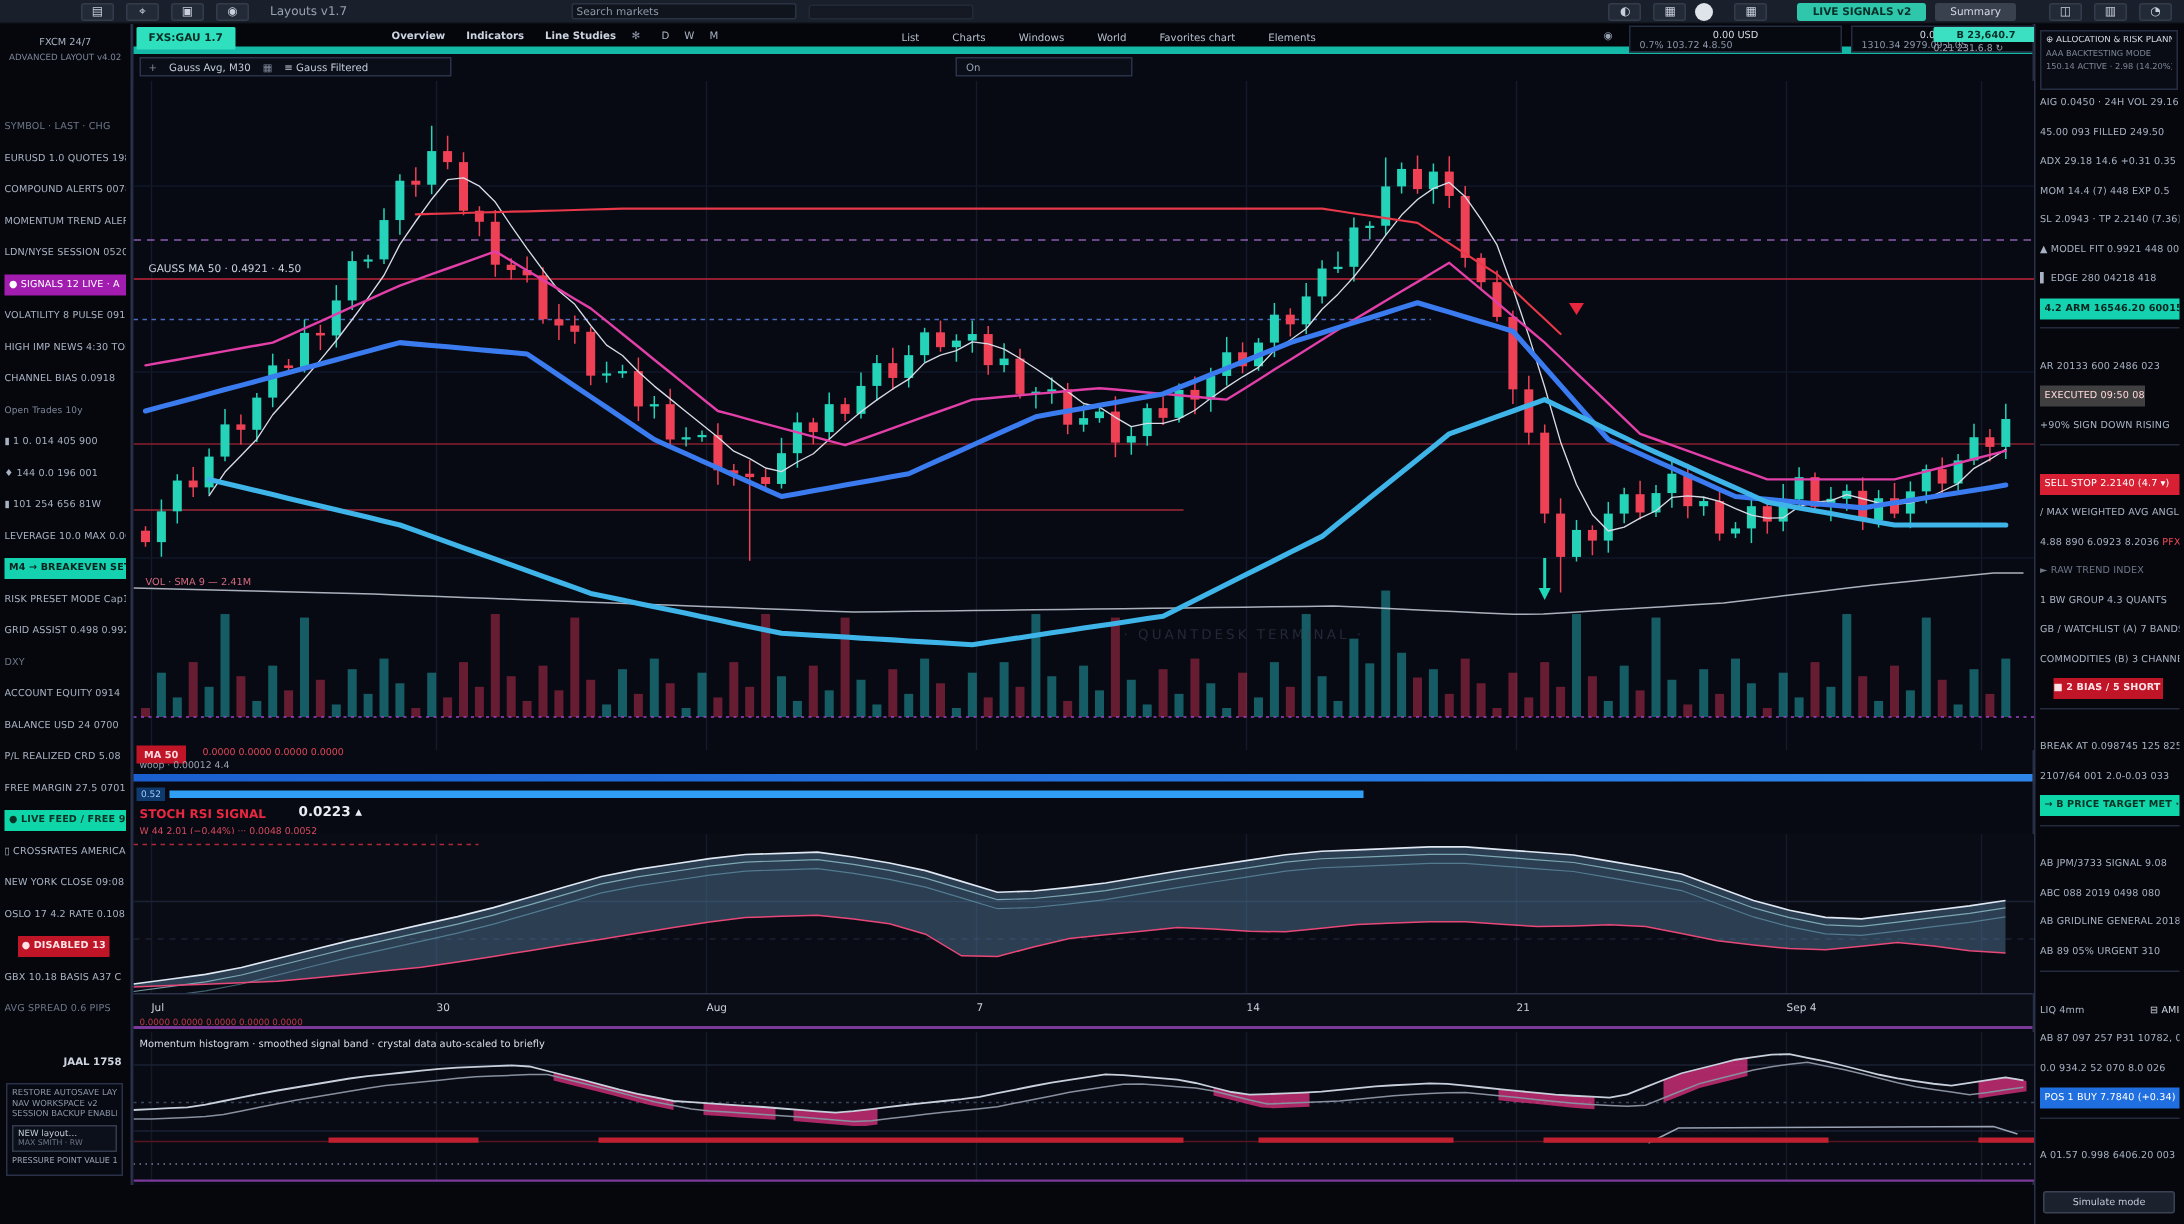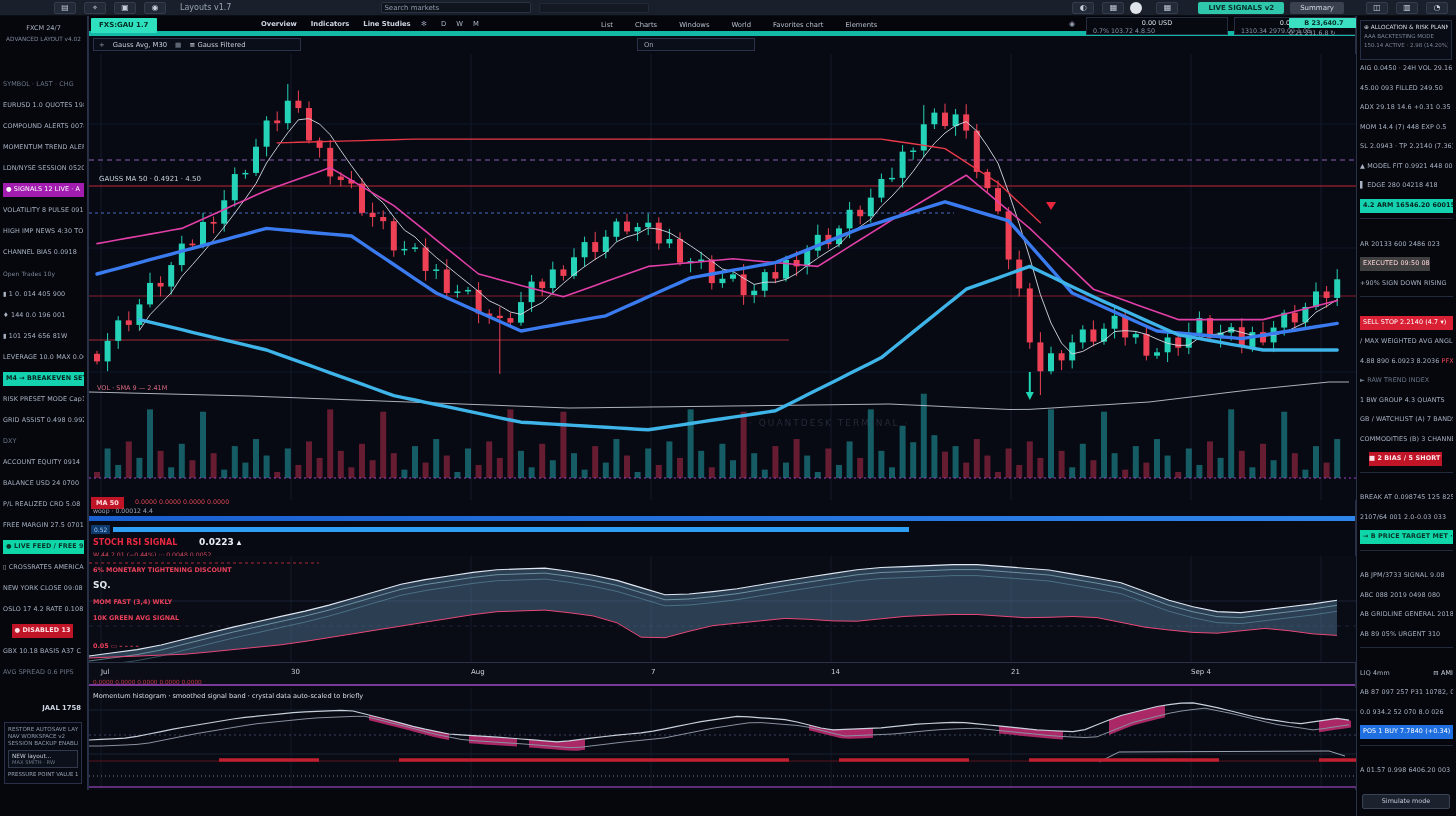--- a/index.html
+++ b/index.html
@@ -641,27 +641,20 @@
         <line x1="1232" y1="0" x2="1232" y2="106" stroke="#141a2a"></line>
         <line x1="0" y1="7" x2="230" y2="7" stroke="#b02838" stroke-dasharray="3 3"></line>
         <line x1="0" y1="45" x2="1268" y2="45" stroke="#1a2234"></line>
         <line x1="0" y1="70" x2="1268" y2="70" stroke="#1a2234" stroke-dasharray="4 4"></line>
         <path d="M0.0,100.0L24.0,96.8L48.0,93.6L72.0,89.0L96.0,83.0L120.0,77.0L144.0,71.1L168.0,65.8L192.0,60.4L216.0,55.1L240.0,49.1L264.0,42.2L288.0,35.2L312.0,28.3L336.0,23.6L360.0,20.0L384.0,16.4L408.0,13.7L432.0,12.9L456.0,12.1L480.0,15.3L504.0,19.3L528.0,24.4L552.0,31.6L576.0,38.8L600.0,38.0L624.0,35.6L648.0,32.7L672.0,28.7L696.0,24.7L720.0,21.0L744.0,17.4L768.0,13.8L792.0,11.5L816.0,10.6L840.0,9.6L864.0,8.6L888.0,8.6L912.0,10.4L936.0,12.2L960.0,14.0L984.0,18.1L1008.0,22.2L1032.0,26.7L1056.0,35.5L1080.0,44.3L1104.0,50.8L1128.0,55.6L1152.0,56.6L1176.0,53.7L1200.0,50.8L1224.0,47.9L1248.0,44.3L1248,79.42857142857143L1224,77.86666666666666L1200,74.66666666666667L1176,72.4L1152,74.8L1128,77.2L1104,76.4L1080,74L1056,71.2L1032,66.4L1008,61.6L984,60.53333333333333L960,61.333333333333336L936,61.733333333333334L912,60.13333333333333L888,58.53333333333333L864,58.53333333333333L840,59.333333333333336L816,60.4L792,62.8L768,65.2L744,64.93333333333334L720,63.333333333333336L696,62.4L672,64.8L648,67.2L624,69.6L600,75.33333333333333L576,81.73333333333333L552,81.2L528,66.8L504,59.86666666666667L480,56.666666666666664L456,54.13333333333333L432,54.93333333333333L408,55.733333333333334L384,58.56L360,62.4L336,66.24L312,70.08L288,73.92L264,77.76L240,81.6L216,85.44L192,88.8L168,91.2L144,93.6L120,96L96,98.16L72,99.12L48,100.08L24,101.04L0,102Z" fill="rgba(96,138,176,0.40)" stroke="none"></path>
         <path d="M0.0,100.0L24.0,96.8L48.0,93.6L72.0,89.0L96.0,83.0L120.0,77.0L144.0,71.1L168.0,65.8L192.0,60.4L216.0,55.1L240.0,49.1L264.0,42.2L288.0,35.2L312.0,28.3L336.0,23.6L360.0,20.0L384.0,16.4L408.0,13.7L432.0,12.9L456.0,12.1L480.0,15.3L504.0,19.3L528.0,24.4L552.0,31.6L576.0,38.8L600.0,38.0L624.0,35.6L648.0,32.7L672.0,28.7L696.0,24.7L720.0,21.0L744.0,17.4L768.0,13.8L792.0,11.5L816.0,10.6L840.0,9.6L864.0,8.6L888.0,8.6L912.0,10.4L936.0,12.2L960.0,14.0L984.0,18.1L1008.0,22.2L1032.0,26.7L1056.0,35.5L1080.0,44.3L1104.0,50.8L1128.0,55.6L1152.0,56.6L1176.0,53.7L1200.0,50.8L1224.0,47.9L1248.0,44.3" fill="none" stroke="#dfe8f2" stroke-width="1.1"></path>
         <path d="M0.0,105.0L24.0,101.8L48.0,98.6L72.0,94.0L96.0,88.0L120.0,82.0L144.0,76.1L168.0,70.8L192.0,65.4L216.0,60.1L240.0,54.1L264.0,47.2L288.0,40.2L312.0,33.3L336.0,28.6L360.0,25.0L384.0,21.4L408.0,18.7L432.0,17.9L456.0,17.1L480.0,20.3L504.0,24.3L528.0,29.4L552.0,36.6L576.0,43.8L600.0,43.0L624.0,40.6L648.0,37.7L672.0,33.7L696.0,29.7L720.0,26.0L744.0,22.4L768.0,18.8L792.0,16.5L816.0,15.6L840.0,14.6L864.0,13.6L888.0,13.6L912.0,15.4L936.0,17.2L960.0,19.0L984.0,23.1L1008.0,27.2L1032.0,31.7L1056.0,40.5L1080.0,49.3L1104.0,55.8L1128.0,60.6L1152.0,61.6L1176.0,58.7L1200.0,55.8L1224.0,52.9L1248.0,49.3" fill="none" stroke="#9fd4de" stroke-width="0.8" opacity="0.7"></path>
         <path d="M0.0,111.0L24.0,107.8L48.0,104.6L72.0,100.0L96.0,94.0L120.0,88.0L144.0,82.1L168.0,76.8L192.0,71.4L216.0,66.1L240.0,60.1L264.0,53.2L288.0,46.2L312.0,39.3L336.0,34.6L360.0,31.0L384.0,27.4L408.0,24.7L432.0,23.9L456.0,23.1L480.0,26.3L504.0,30.3L528.0,35.4L552.0,42.6L576.0,49.8L600.0,49.0L624.0,46.6L648.0,43.7L672.0,39.7L696.0,35.7L720.0,32.0L744.0,28.4L768.0,24.8L792.0,22.5L816.0,21.6L840.0,20.6L864.0,19.6L888.0,19.6L912.0,21.4L936.0,23.2L960.0,25.0L984.0,29.1L1008.0,33.2L1032.0,37.7L1056.0,46.5L1080.0,55.3L1104.0,61.8L1128.0,66.6L1152.0,67.6L1176.0,64.7L1200.0,61.8L1224.0,58.9L1248.0,55.3" fill="none" stroke="#7ab8cc" stroke-width="0.8" opacity="0.5"></path>
         <path d="M0.0,102.0L24.0,101.0L48.0,100.1L72.0,99.1L96.0,98.2L120.0,96.0L144.0,93.6L168.0,91.2L192.0,88.8L216.0,85.4L240.0,81.6L264.0,77.8L288.0,73.9L312.0,70.1L336.0,66.2L360.0,62.4L384.0,58.6L408.0,55.7L432.0,54.9L456.0,54.1L480.0,56.7L504.0,59.9L528.0,66.8L552.0,81.2L576.0,81.7L600.0,75.3L624.0,69.6L648.0,67.2L672.0,64.8L696.0,62.4L720.0,63.3L744.0,64.9L768.0,65.2L792.0,62.8L816.0,60.4L840.0,59.3L864.0,58.5L888.0,58.5L912.0,60.1L936.0,61.7L960.0,61.3L984.0,60.5L1008.0,61.6L1032.0,66.4L1056.0,71.2L1080.0,74.0L1104.0,76.4L1128.0,77.2L1152.0,74.8L1176.0,72.4L1200.0,74.7L1224.0,77.9L1248.0,79.4" fill="none" stroke="#e84878" stroke-width="1"></path>
       </svg>
-    <div class="ribbonlabels" id="ribbon-labels">
-        <div class="rlbl " style="top: 10px;">6% MONETARY TIGHTENING DISCOUNT</div>
-        <div class="rlbl big" style="top: 24px;">SQ.</div>
-        <div class="rlbl " style="top: 42px;">MOM FAST (3,4) WKLY</div>
-        <div class="rlbl " style="top: 58px;">10K GREEN AVG SIGNAL</div>
-        <div class="rlbl " style="top: 86px;">0.05 ▭ – – – –</div>
-      </div>
 
     <div class="timeaxis" id="time-axis">
       <div class="axsub">0.0000 0.0000 0.0000 0.0000 0.0000</div>
     <span style="left: 12px;">Jul</span>
         <span style="left: 202px;">30</span>
         <span style="left: 382px;">Aug</span>
         <span style="left: 562px;">7</span>
         <span style="left: 742px;">14</span>
         <span style="left: 922px;">21</span>
         <span style="left: 1102px;">Sep 4</span>

